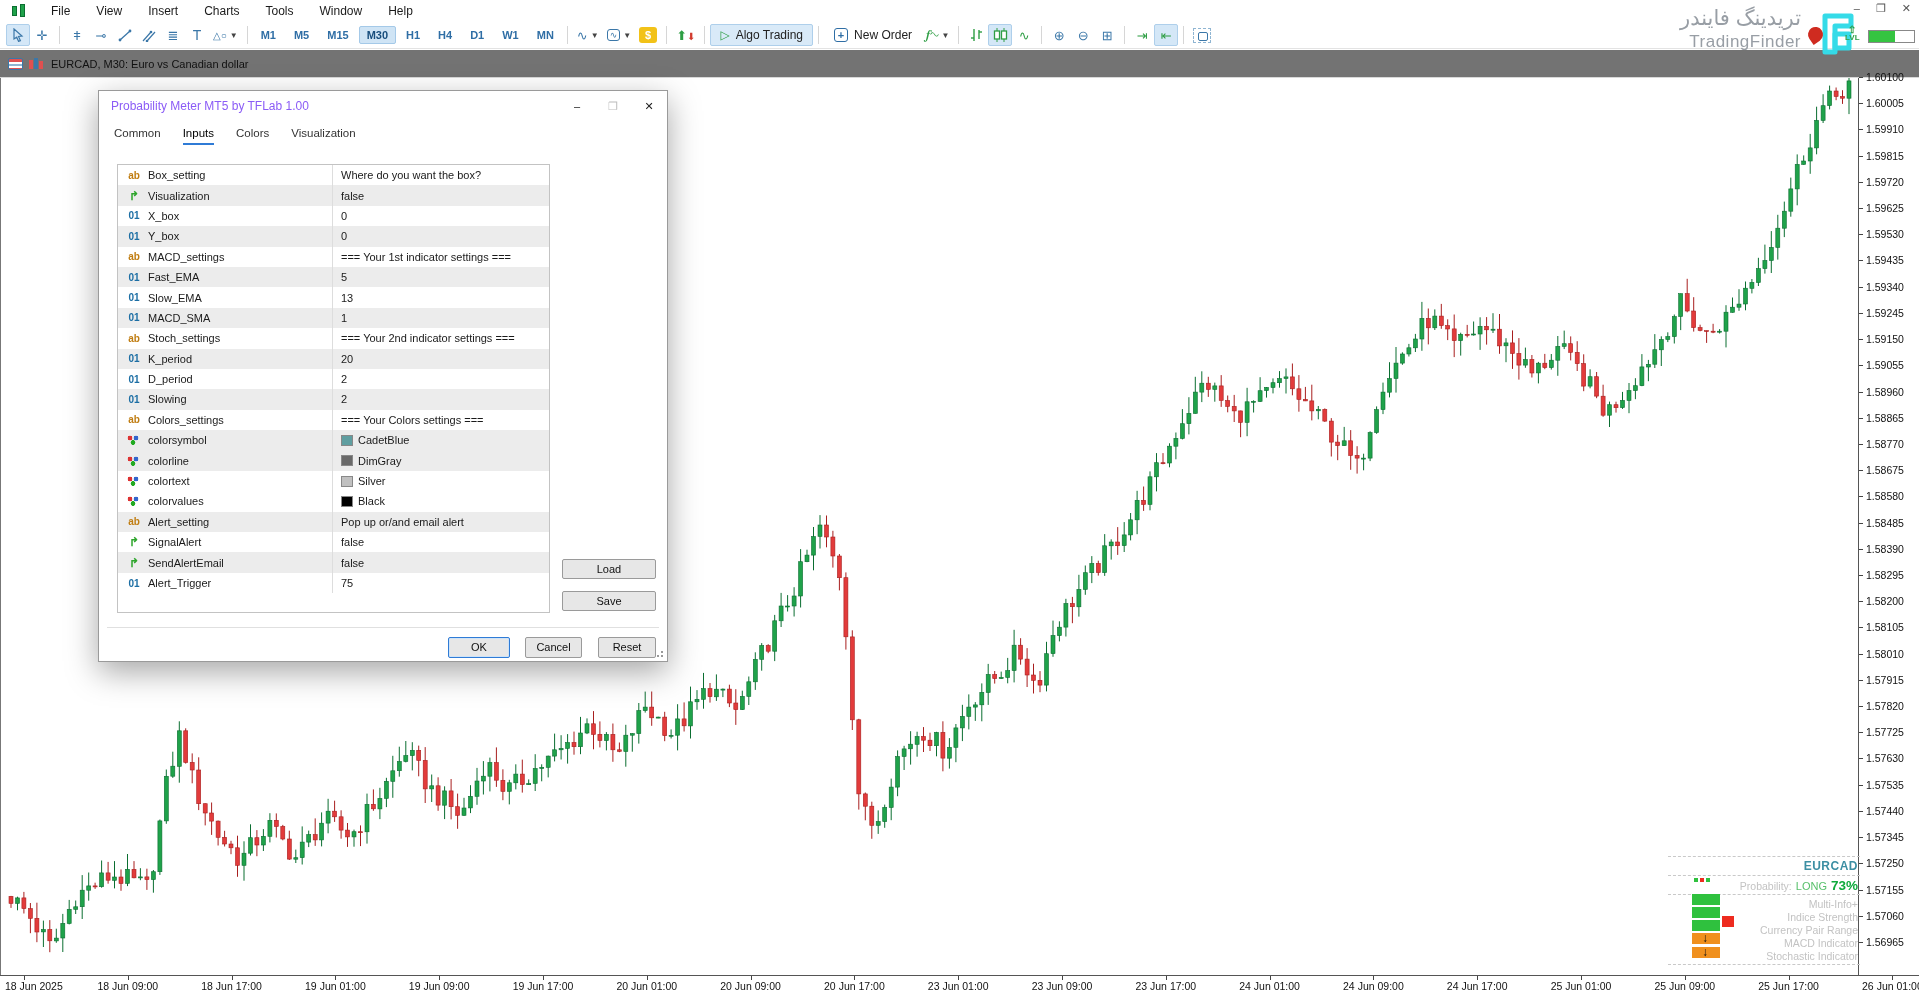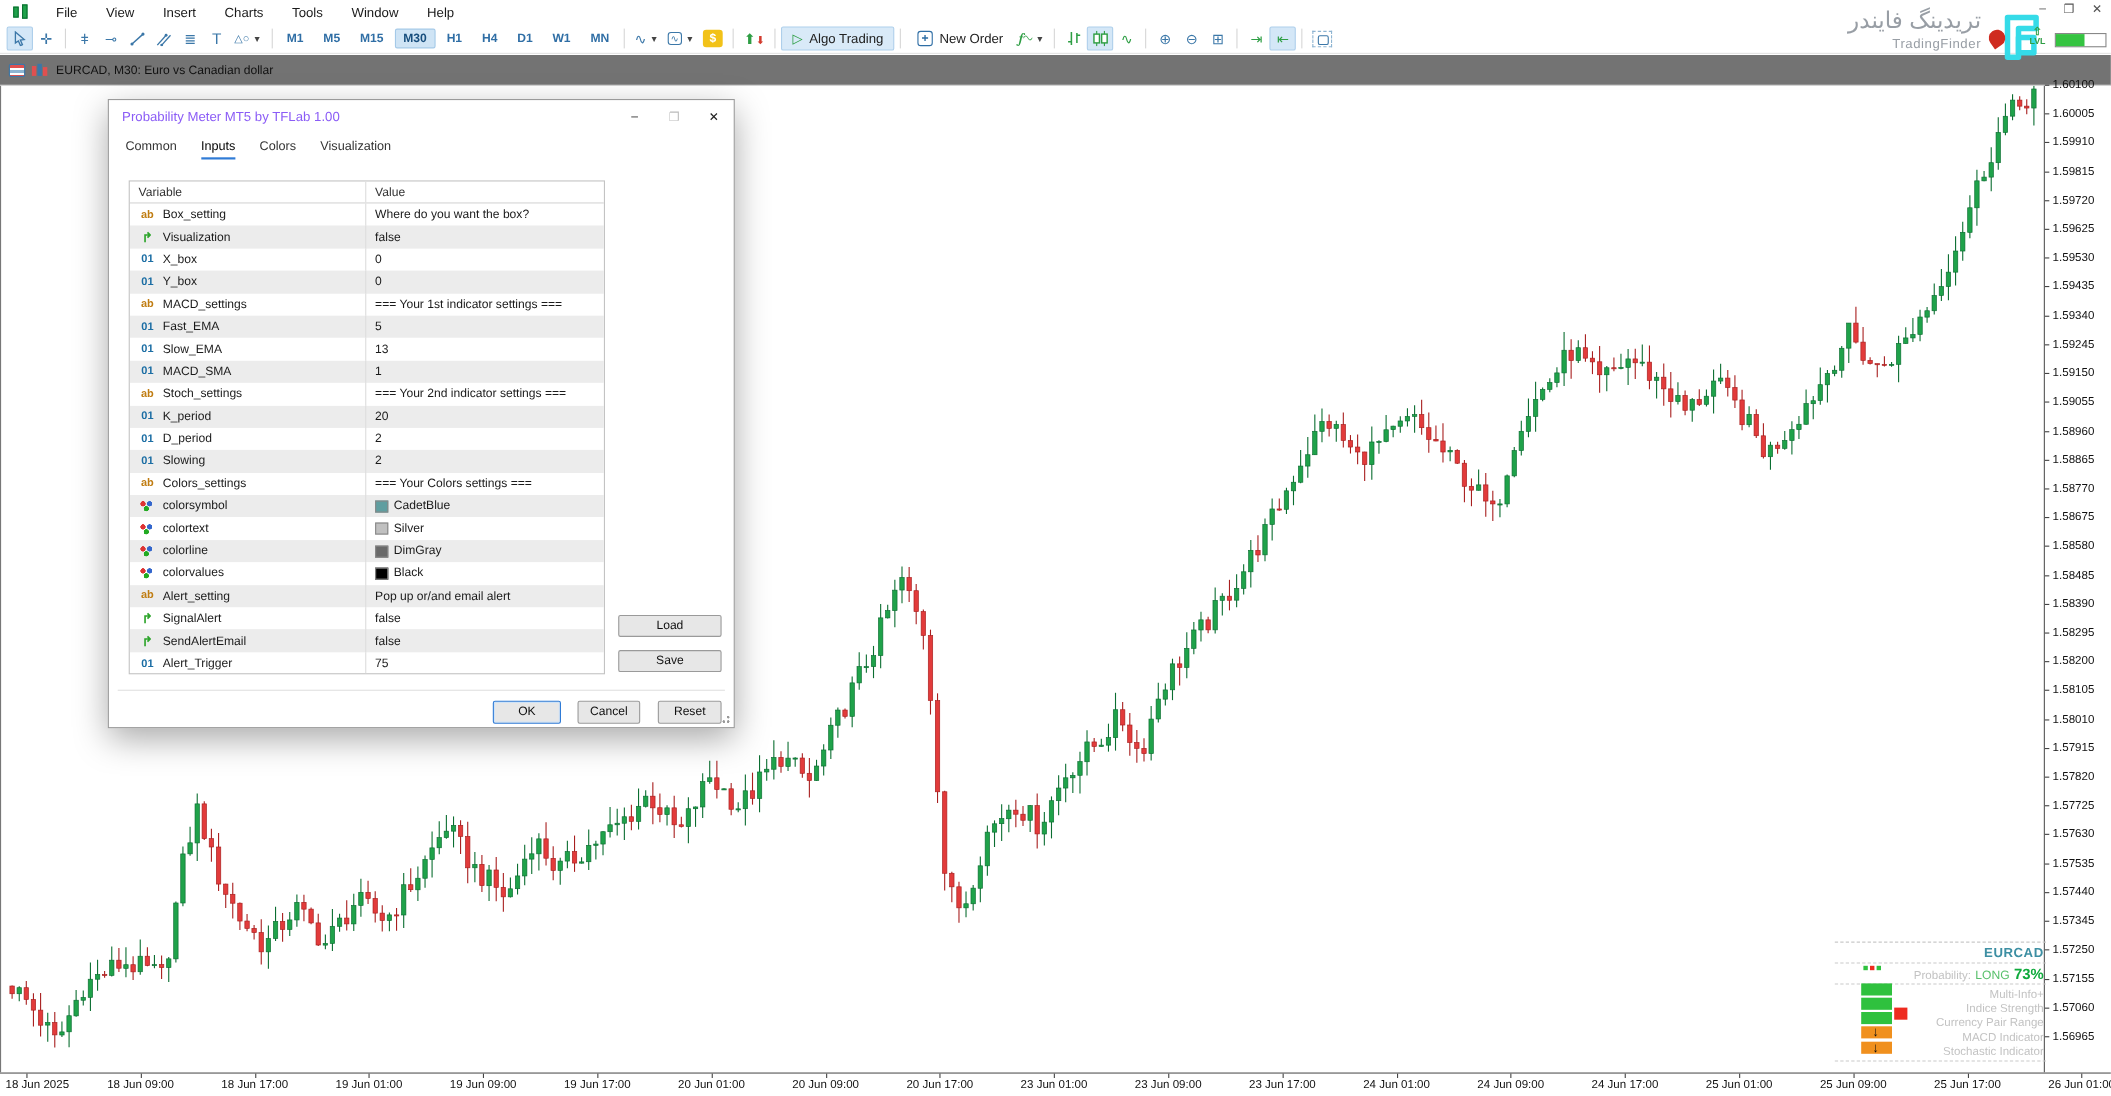--- a/index.html
+++ b/index.html
@@ -78,21 +78,21 @@
   #panel .pv { font-weight:bold; font-size:13.5px; margin-left:4px; }
   .blocks { position:absolute; left:24px; top:24px; width:40px; }
   .minidots { position:absolute; left:2px; top:0; display:flex; gap:2px; }
   .minidots i { width:4px; height:4px; }
   .bar { position:absolute; left:0; width:28px; height:11px; }
   .blk-arrow { position:absolute; font-size:12px; font-weight:bold; color:#111; line-height:10px; }
 
   
   #watermark { position:absolute; right:118px; top:6px; text-align:right; color:#989ea5; }
   #watermark .fa { font-size:21px; }
-  #watermark .en { font-size:12px; letter-spacing:.5px; margin-top:2px; }
+  #watermark .en { font-size:17px; letter-spacing:.5px; margin-top:2px; }
   #wlogo { position:absolute; right:62px; top:12px; width:46px; height:44px; }
   #redbrush { position:absolute; left:1808px; top:27px; width:15px; height:15px; background:#cf2b20;
               border-radius:50% 50% 50% 0; transform:rotate(-35deg); }
   #lvl { position:absolute; left:1845px; top:26px; text-align:center; color:#2e9e44;
          font-size:8px; font-weight:bold; line-height:8px; }
   #lvl .up { font-size:10px; }
   #lvlbar { position:absolute; left:1868px; top:30px; width:47px; height:13px; border:1px solid #888;
             background:#fff; }
   #lvlbar i { display:block; height:100%; width:58%; background:#35c441; }
 
@@ -1039,24 +1039,20 @@
       <span class="dis">❐</span>
       <span>✕</span>
     </div>
     <div id="dlg-tabs">
         <div class="dlg-tab">Common</div>
         <div class="dlg-tab sel">Inputs</div>
         <div class="dlg-tab">Colors</div>
         <div class="dlg-tab">Visualization</div>
       </div>
     <div id="dlg-table">
-        <div class="tr head">
-          <div class="td-var">Variable</div>
-          <div class="td-val">Value</div>
-        </div>
         <div class="tr">
           <div class="td-var">
             <span class="ric ab">ab</span>
             <span>Box_setting</span>
           </div>
           <div class="td-val">
             <span>Where do you want the box?</span>
           </div>
         </div>
         <div class="tr alt">
@@ -1170,38 +1166,38 @@
         <div class="tr alt">
           <div class="td-var">
             <span class="ric rgb"></span>
             <span>colorsymbol</span>
           </div>
           <div class="td-val">
             <span class="swatch" style="background: rgb(95, 158, 160);"></span>
             <span>CadetBlue</span>
           </div>
         </div>
+        <div class="tr alt">
+          <div class="td-var">
+            <span class="ric rgb"></span>
+            <span>colorline</span>
+          </div>
+          <div class="td-val">
+            <span class="swatch" style="background: rgb(105, 105, 105);"></span>
+            <span>DimGray</span>
+          </div>
+        </div>
         <div class="tr">
           <div class="td-var">
             <span class="ric rgb"></span>
             <span>colortext</span>
           </div>
           <div class="td-val">
             <span class="swatch" style="background: rgb(192, 192, 192);"></span>
             <span>Silver</span>
-          </div>
-        </div>
-        <div class="tr alt">
-          <div class="td-var">
-            <span class="ric rgb"></span>
-            <span>colorline</span>
-          </div>
-          <div class="td-val">
-            <span class="swatch" style="background: rgb(105, 105, 105);"></span>
-            <span>DimGray</span>
           </div>
         </div>
         <div class="tr">
           <div class="td-var">
             <span class="ric rgb"></span>
             <span>colorvalues</span>
           </div>
           <div class="td-val">
             <span class="swatch" style="background: rgb(0, 0, 0);"></span>
             <span>Black</span>

